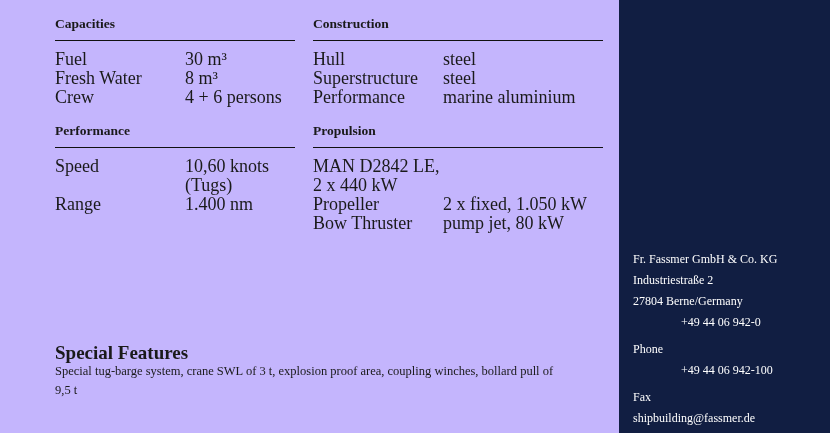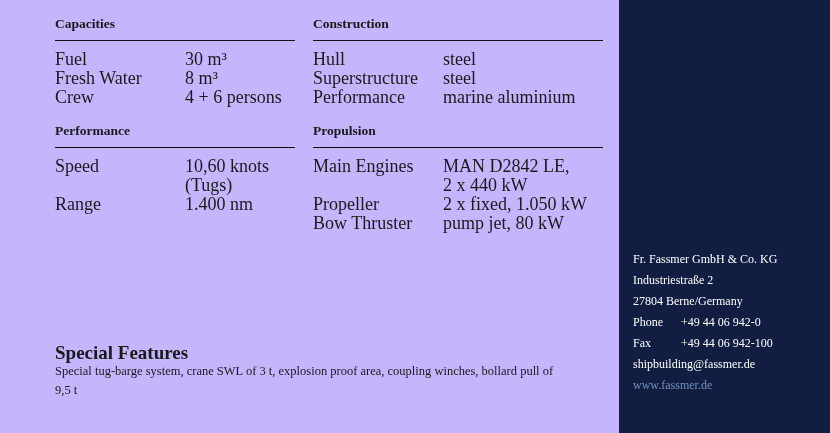--- a/index.html
+++ b/index.html
@@ -68,21 +68,21 @@
   .contact {
     position: absolute;
     left: 14px;
     top: 249px;
     width: 190px;
     color: #ffffff;
     font-size: 12px;
     line-height: 21px;
   }
   .contact-row { display: flex; }
-  .contact-key { flex: 0 0 48px; }
+  .contact-key { flex: 0 0 48px; margin-top: 27px; }
   .website {
     color: #7392c1;
     cursor: pointer;
   }
   .email { color: #ffffff; cursor: pointer; }
 </style>
 </head>
 <body>
 
 <div class="page">
@@ -139,21 +139,20 @@
         <span class="spec-value">1.400 nm</span>
       </div>
     </div>
   </div>
 
   <div class="section sec-propulsion">
     <div class="section-title">Propulsion</div>
     <hr class="section-rule">
     <div class="rows">
       <div class="spec-row">
-        <span class="spec-label">Main Engines</span>
         <span class="spec-value">MAN D2842 LE,
 2 x 440 kW</span>
       </div>
       <div class="spec-row">
         <span class="spec-label">Propeller</span>
         <span class="spec-value">2 x fixed, 1.050 kW</span>
       </div>
       <div class="spec-row">
         <span class="spec-label">Bow Thruster</span>
         <span class="spec-value">pump jet, 80 kW</span>

